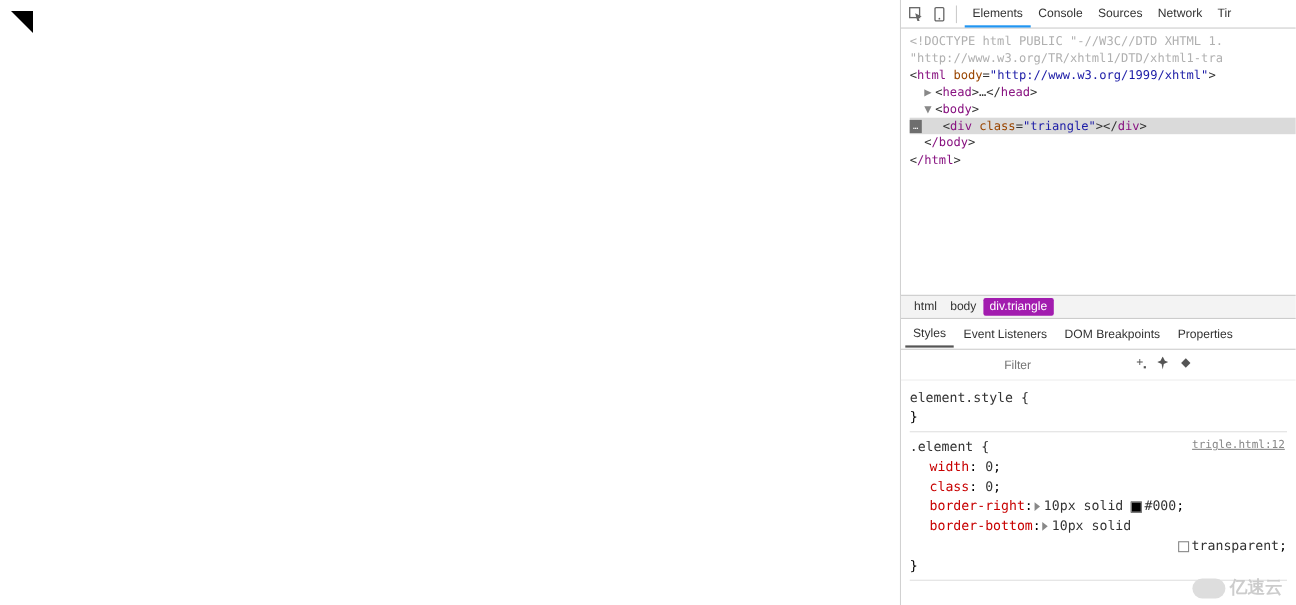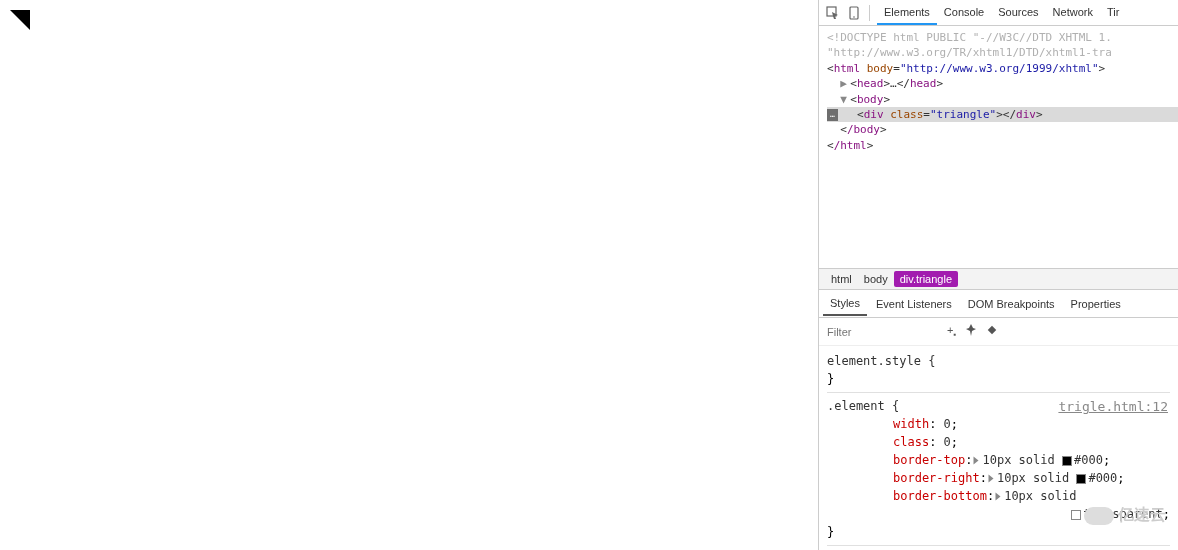--- a/index.html
+++ b/index.html
@@ -20,34 +20,34 @@
 .dom .c-val { color: #1a1aa6; }
 .dom .selected { background: #dadada; display: inline-block; padding-right: 200px; }
 .dom .expand { color: #888; display: inline-block; width: 10px; }
 .dom .sel-badges { display: inline-block; background: #6e6e6e; color: #fff; font-size: 8px; padding: 0 3px; vertical-align: middle; margin-right: 6px; }
 .crumbs { height: 22px; border-top: 1px solid #ccc; border-bottom: 1px solid #ccc; display: flex; align-items: center; padding: 0 6px; background: #f3f3f3; }
 .crumb { padding: 2px 6px; color: #333; cursor: pointer; }
 .crumb.active { background: #a21caf; color: #fff; border-radius: 2px; }
 .subtabs { height: 28px; border-bottom: 1px solid #ccc; display: flex; align-items: center; padding: 0 4px; gap: 2px; }
 .subtab { padding: 5px 7px; color: #333; cursor: pointer; }
 .subtab.active { border-bottom: 2px solid #555; margin-bottom: -1px; }
-.filterbar { height: 28px; border-bottom: 1px solid #eee; display: flex; align-items: center; padding: 0 8px; justify-content: flex-start; }
+.filterbar { height: 28px; border-bottom: 1px solid #eee; display: flex; align-items: center; padding: 0 8px; justify-content: center; }
 .filter-input { border: none; outline: none; color: #999; font-size: 11px; width: 120px; }
 .filter-actions { display: flex; gap: 10px; color: #555; }
 .filter-actions .ic { cursor: pointer; }
 .styles { flex: 1; overflow: auto; font-family: Menlo, Consolas, monospace; font-size: 12px; line-height: 1.5; padding: 2px 8px; position: relative; }
 .styles .rule { border-bottom: 1px solid #e0e0e0; padding: 4px 0; position: relative; }
 .styles .selector { color: #333; }
 .styles .prop { padding-left: 18px; }
-.styles .pname { color: #c80000; margin-left: 48px; }
+.styles .pname { color: #c80000; }
 .styles .pval { color: #333; }
-.styles .source { position: absolute; right: 2px; top: 4px; color: #888; text-decoration: underline; font-size: 13px; }
+.styles .source { position: absolute; right: 2px; top: 4px; color: #888; text-decoration: underline; font-size: 10px; }
 .styles .swatch { display: inline-block; width: 10px; height: 10px; border: 1px solid #888; vertical-align: middle; margin-right: 2px; }
 .styles .tri { display: inline-block; width: 0; height: 0; border-left: 4px solid transparent; border-right: 4px solid transparent; border-top: 5px solid #888; transform: rotate(-90deg); margin-right: 2px; vertical-align: middle; }
-.watermark { position: absolute; right: 12px; bottom: 24px; color: #ccc; font-family: Arial; font-size: 16px; font-weight: bold; display: flex; align-items: center; gap: 4px; pointer-events: none; margin-top: 29px; }
+.watermark { position: absolute; right: 12px; bottom: 5px; color: #ccc; font-family: Arial; font-size: 16px; font-weight: bold; display: flex; align-items: center; gap: 4px; pointer-events: none; margin-top: 29px; }
 .watermark .cloud { width: 30px; height: 18px; background: #ddd; border-radius: 9px; position: relative; }
 </style>
 </head>
 <body>
 
 <div class="viewport">
   <div class="triangle"></div>
 </div>
 
 <div class="devtools">
@@ -112,21 +112,20 @@
   <div class="styles">
     <div class="rule">
       <div class="selector">element.style {</div>
       <div>}</div>
     </div>
     <div class="rule">
       <span class="source">trigle.html:12</span>
       <div class="selector">.element {</div>
       <div class="prop"><span class="pname">width</span>: <span class="pval">0</span>;</div>
       <div class="prop"><span class="pname">class</span>: <span class="pval">0</span>;</div>
-      <div class="prop"><span class="pname">border-top</span>:<span class="tri"></span><span class="pval">10px solid </span><span class="swatch" style="background:#000"></span><span class="pval">#000</span>;</div>
       <div class="prop"><span class="pname">border-right</span>:<span class="tri"></span><span class="pval">10px solid </span><span class="swatch" style="background:#000"></span><span class="pval">#000</span>;</div>
       <div class="prop"><span class="pname">border-bottom</span>:<span class="tri"></span><span class="pval">10px solid</span></div>
       <div class="prop" style="padding-left:36px;text-align:right;"><span class="swatch" style="background:#fff"></span><span class="pval">transparent</span>;</div>
       <div>}</div>
     </div>
 
   </div>
 
   <div class="watermark">
     <span class="cloud"></span>

